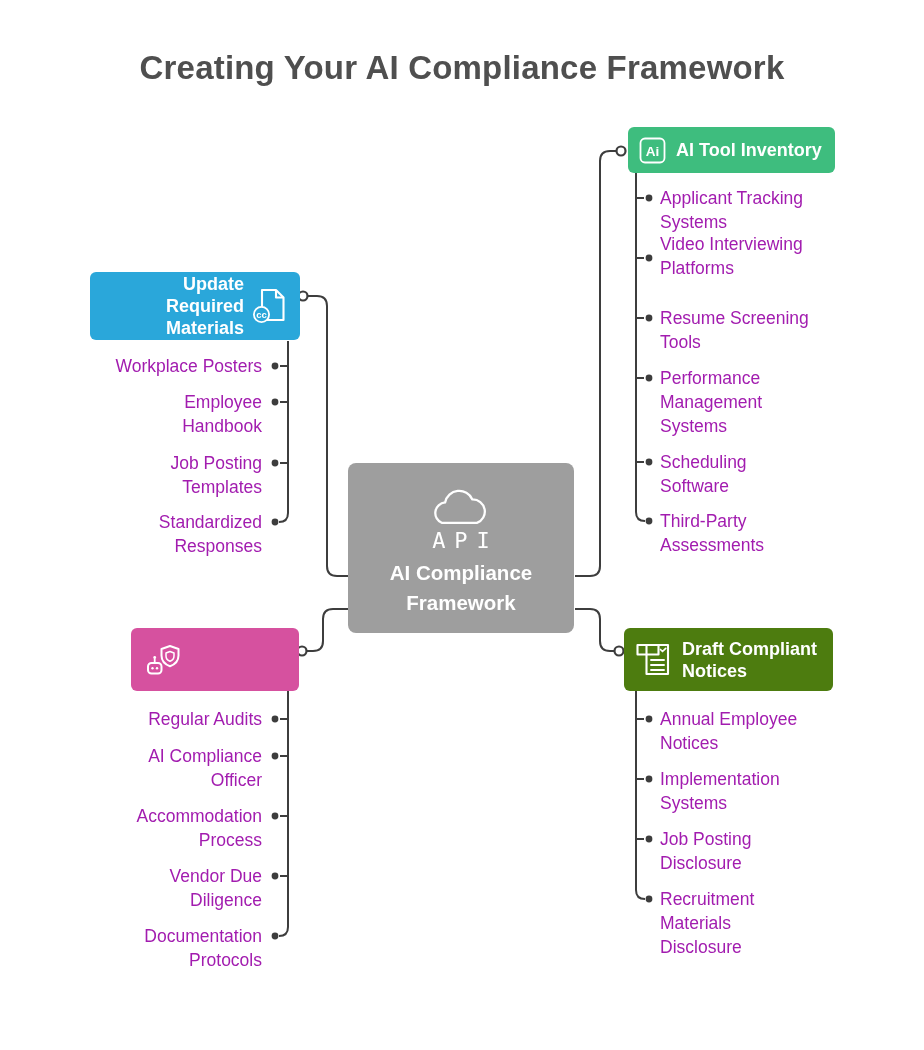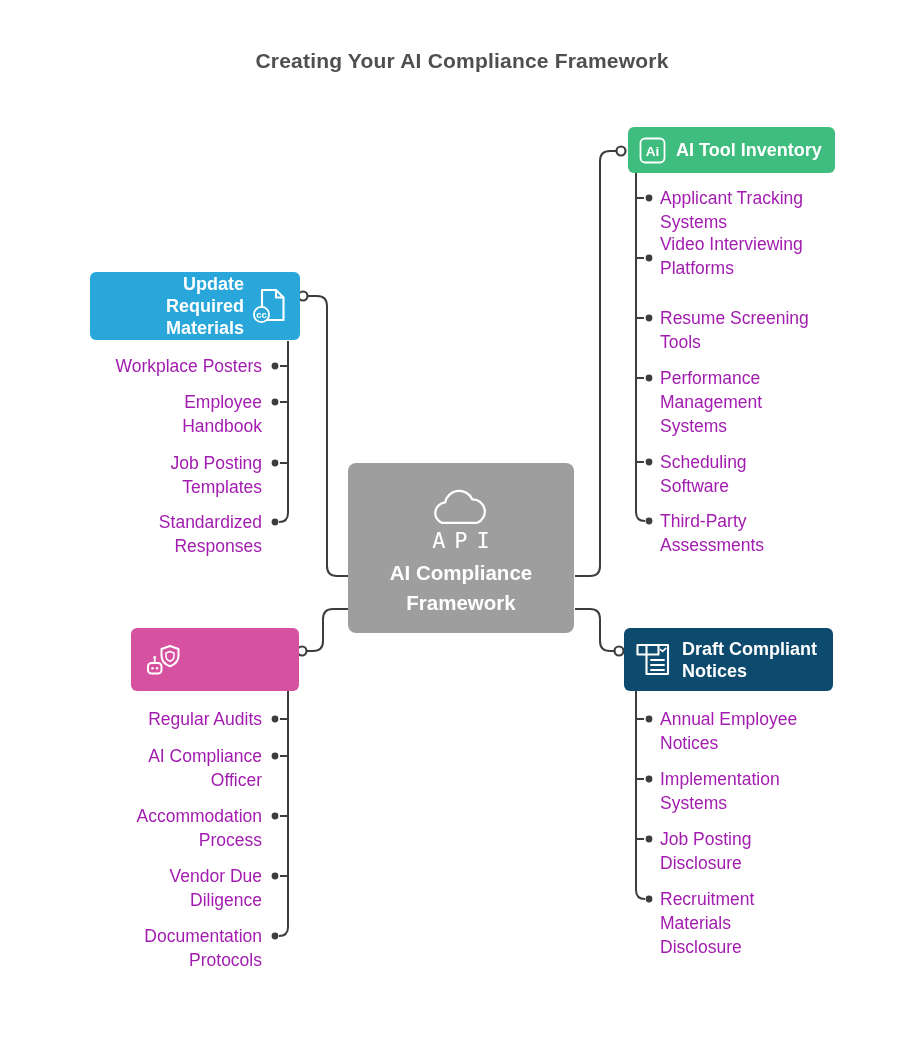--- a/index.html
+++ b/index.html
@@ -1,29 +1,29 @@
 <!DOCTYPE html>
 <html><head>
 <meta charset="utf-8">
 <style>
   html,body{margin:0;padding:0;background:#fff;}
   body{width:924px;height:1050px;position:relative;overflow:hidden;
        font-family:"Liberation Sans",sans-serif;}
   .title{position:absolute;top:49px;left:0;width:924px;text-align:center;
-         font-size:21px;font-weight:bold;color:#4f4f4f;letter-spacing:.2px;}
+         font-size:33px;font-weight:bold;color:#4f4f4f;letter-spacing:.2px;}
   svg.overlay{position:absolute;left:0;top:0;z-index:1;}
   .node{position:absolute;z-index:2;border-radius:6px;color:#fff;font-weight:bold;
         display:flex;align-items:center;box-sizing:border-box;font-size:18px;line-height:22px;}
   .node .nlabel{white-space:pre-line;}
   .node-green{left:628px;top:127px;width:207px;height:46px;background:#3EBD7E;padding:0 10px 0 11px;gap:10px;}
   .node-blue{left:90px;top:272px;width:210px;height:68px;background:#2AA7DA;
              justify-content:flex-start;text-align:right;padding:0 10px 0 12px;gap:8px;}
   .node-pink{left:131px;top:628px;width:168px;height:63px;background:#D6519F;
              padding:0 8px 0 13px;gap:6px;text-align:left;}
-  .node-red{left:624px;top:628px;width:209px;height:63px;background:#0c4a6e;
+  .node-red{left:624px;top:628px;width:209px;height:63px;background:#4d7c0f;
             padding:0 8px 0 11px;gap:9px;text-align:left;}
   .node-center{left:348px;top:463px;width:226px;height:170px;background:#9E9E9E;border-radius:8px;
                flex-direction:column;justify-content:center;}
   .api{font-family:"DejaVu Sans Mono",monospace;font-size:22px;font-weight:normal;
        letter-spacing:9px;margin:1px 0 6px 9px;}
   .center-label{font-size:20.5px;line-height:30px;text-align:center;white-space:pre-line;}
   .item{position:absolute;z-index:2;font-size:17.5px;line-height:24px;color:#a21caf;
         white-space:pre-line;}
   .ritem{left:660px;width:200px;text-align:left;}
   .litem{right:662px;width:230px;text-align:right;}

